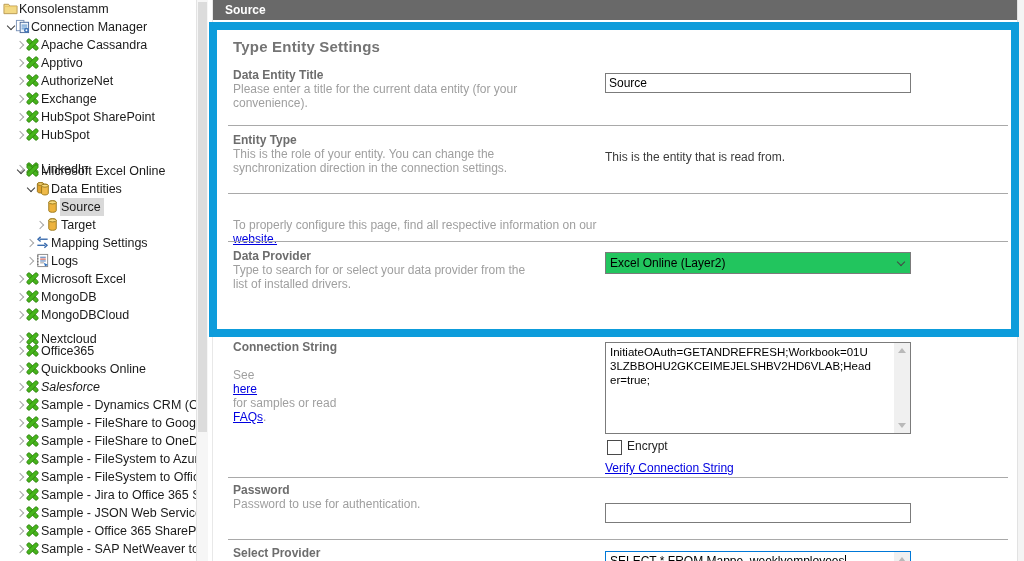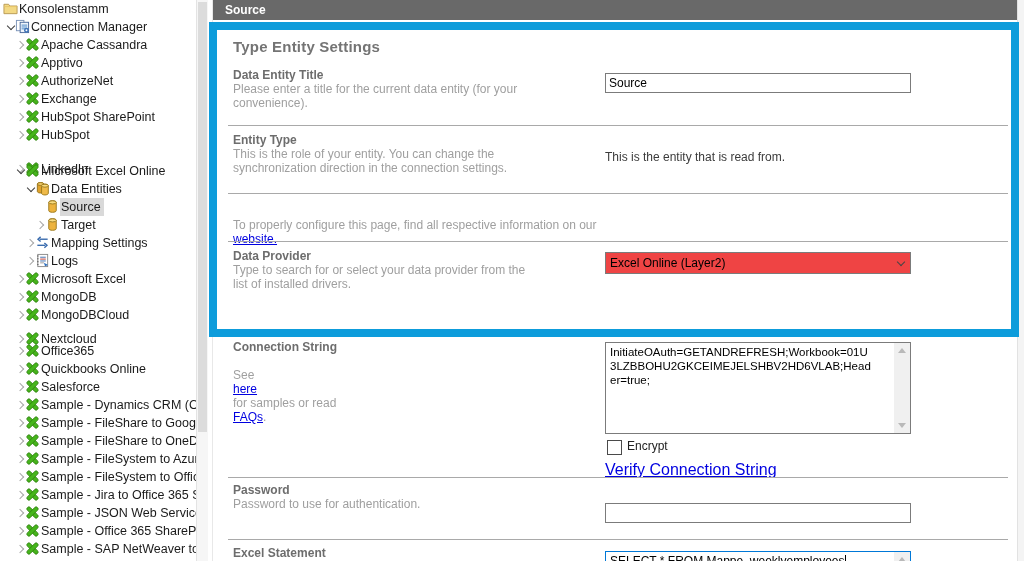--- a/index.html
+++ b/index.html
@@ -30,21 +30,21 @@
 
   .sec-heading{position:absolute;left:20px;top:38px;font-size:15px;font-weight:bold;color:#747474;letter-spacing:.2px;}
   .flabel{position:absolute;left:20px;font-size:12px;font-weight:bold;color:#6d6d6d;}
   .fdesc{position:absolute;left:20px;font-size:12px;color:#9f9f9f;line-height:14px;white-space:pre-line;width:350px;}
   .fvalue-static{position:absolute;left:392px;font-size:12px;color:#3b3b3b;}
   .sep{position:absolute;left:15px;width:780px;height:1px;background:#a9a9a9;}
   a.lnk{color:#0000e0;text-decoration:underline;cursor:pointer;}
 
   .tb{position:absolute;left:392px;width:298px;height:18px;border:1px solid #7b7b7b;background:#fff;
       font-family:"Liberation Sans",sans-serif;font-size:12px;color:#000;padding:0 3px;box-sizing:content-box;outline:none;}
-  .dropdown{position:absolute;left:392px;top:252px;width:304px;height:20px;border:1px solid #7b7b7b;background:#ef4444;
+  .dropdown{position:absolute;left:392px;top:252px;width:304px;height:20px;border:1px solid #7b7b7b;background:#22c55e;
       display:flex;align-items:center;cursor:default;}
   .dropdown .dtext{flex:1;font-size:12px;color:#000;padding-left:4px;line-height:20px;}
   .dropdown .dchev{width:18px;display:flex;align-items:center;justify-content:center;}
   .dropdown .dchev i{display:block;width:5px;height:5px;border-right:1.3px solid #454545;border-bottom:1.3px solid #454545;
       transform:rotate(45deg);margin-top:-3px;}
 
   .fake-textarea{position:absolute;left:392px;width:304px;border:1px solid #7b7b7b;background:#fff;display:flex;}
   .fake-textarea .txt{flex:1;font-size:11.5px;line-height:14px;color:#000;padding:2px 20px 2px 4px;
       word-break:break-all;overflow:hidden;}
   .vscroll{width:16px;background:#f0f0f0;position:relative;}
@@ -400,21 +400,21 @@
         <i></i>
       </span>
       <span class="ticon" style="left: 25px;">
         <svg viewBox="0 0 16 16">
           <g fill="#46b51c" stroke="#2f7a10" stroke-width="0.8">
             <rect x="0.5" y="5.9" width="15" height="4.2" rx="1.8" transform="rotate(45 8 8)"></rect>
             <rect x="0.5" y="5.9" width="15" height="4.2" rx="1.8" transform="rotate(-45 8 8)"></rect>
           </g>
         </svg>
       </span>
-      <span class="tsel" style="left: 40px;">
+      <span class="tsel" style="left: 40px; font-style: italic;">
         <span class="tlabel">Salesforce</span>
       </span>
     </div>
     <div class="trow" style="top: 396px;">
       <span class="chev collapsed" style="left: 14px;">
         <i></i>
       </span>
       <span class="ticon" style="left: 25px;">
         <svg viewBox="0 0 16 16">
           <g fill="#46b51c" stroke="#2f7a10" stroke-width="0.8">
@@ -608,31 +608,31 @@
   </div>
   <div class="fake-textarea" style="top:342px;height:90px">
     <div class="txt">InitiateOAuth=GETANDREFRESH;Workbook=01U3LZBBOHU2GKCEIMEJELSHBV2HD6VLAB;Header=true;</div>
     <div class="vscroll">
       <div class="arr-up"></div>
       <div class="arr-dn"></div>
     </div>
   </div>
   <div class="checkbox"></div>
   <div class="cb-label">Encrypt</div>
-  <a class="lnk" style="position:absolute;left:392px;top:461px;font-size:16px">Verify Connection String</a>
+  <a class="lnk" style="position:absolute;left:392px;top:461px;font-size:12px">Verify Connection String</a>
 
   <div class="sep" style="top:477px"></div>
 
   <div class="flabel" style="top:483px">Password</div>
   <div class="fdesc" style="top:497px">Password to use for authentication.</div>
   <input class="tb" type="password" style="top: 503px;" value="">
 
   <div class="sep" style="top:539px"></div>
 
-  <div class="flabel" style="top:546px">Excel Statement</div>
+  <div class="flabel" style="top:546px">Select Provider</div>
   <div class="fake-textarea" style="top:551px;height:42px;border:1px solid #0078d7">
     <div class="txt" style="font-size:12px"><span>SELECT * FROM Mappe_weeklyemployees</span><span class="caret"></span></div>
     <div class="vscroll">
       <div class="arr-up"></div>
     </div>
   </div>
 </div>
 
 <div id="right-gutter"></div>
 

